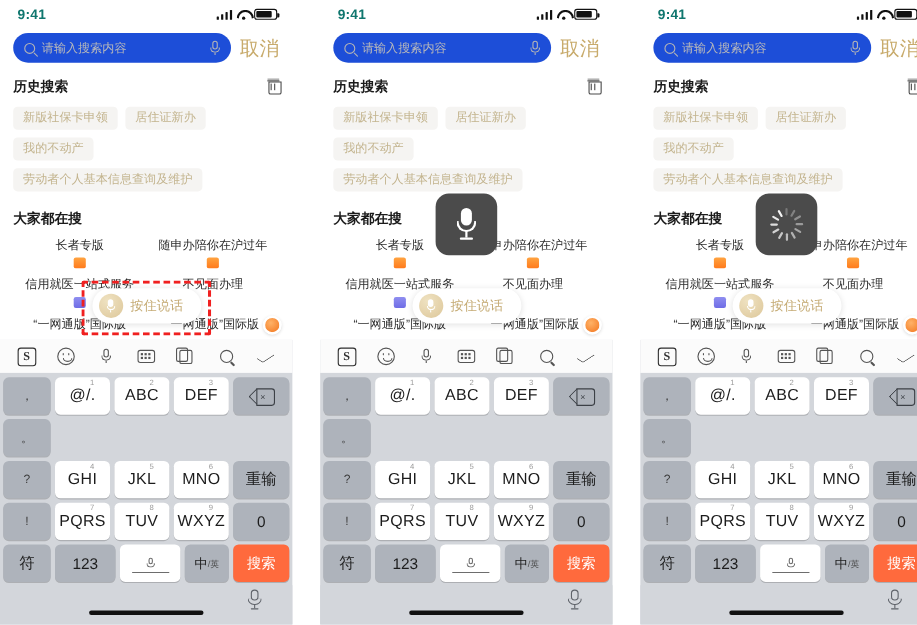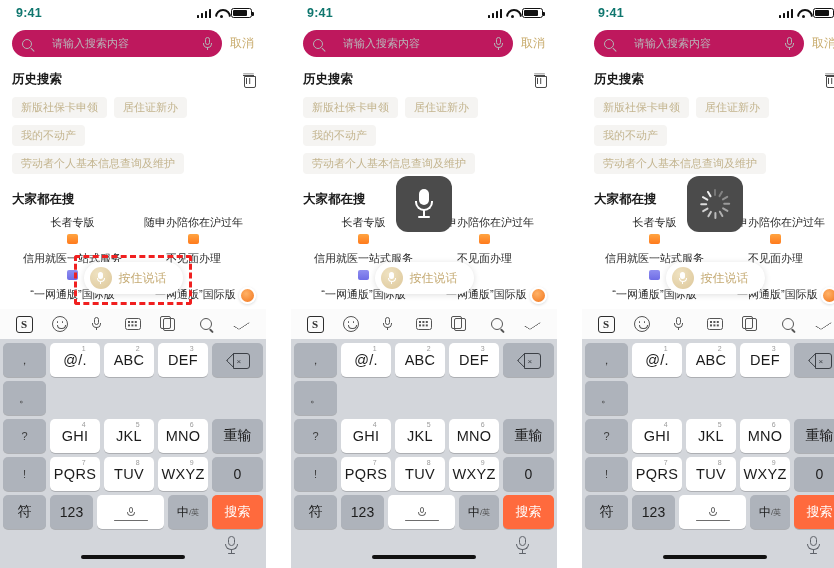--- a/index.html
+++ b/index.html
@@ -39,34 +39,34 @@
     clip-path: polygon(0 0, 100% 0, 100% 45%, 50% 62%, 0 45%);
   }
   .wifi::after{ content:""; position:absolute; left:4.5px; top:7.2px; width:3px;height:3px;background:#111;border-radius:50%; }
   .batt { width: 21px; height: 10.5px; border: 1.3px solid #111; border-radius: 2.6px; padding: 1.3px; position: relative; }
   .batt span { display:block; height:100%; width: 86%; background:#111; border-radius:1px; }
   .batt::after { content:""; position:absolute; right:-3px; top:3px; width:1.6px;height:4px;background:#111;border-radius:0 1px 1px 0; }
 
   
   .searchrow { display:flex; align-items:center; padding: 4px 12px 10px 12px; gap: 8px; }
   .searchbox {
-    flex: 1; height: 27px; background: #be185d; border-radius: 14px;
-    display: flex; align-items: center; padding: 0 10px; gap: 20px;
+    flex: 1; height: 27px; background: #1d4ed8; border-radius: 14px;
+    display: flex; align-items: center; padding: 0 10px; gap: 6px;
   }
   .mag { width: 10px; height: 10px; border: 1.3px solid #b4b4b6; border-radius: 50%; position: relative; flex: 0 0 auto;}
   .mag::after { content:""; position:absolute; right:-3.2px; bottom:-2.4px; width:4.6px;height:1.3px;background:#b4b4b6;transform:rotate(45deg); border-radius:1px;}
   .search-ph { font-size: 11px; color: #b8b8ba; flex:1; }
   .mic-sm { width: 9px; height: 13px; position: relative; flex:0 0 auto; }
   .mic-sm .cap { position:absolute; left:2px; top:0; width:5px; height:7.5px; border:1.1px solid #b4b4b6; border-radius:2.6px; }
   .mic-sm .arc { position:absolute; left:0.3px; top:6px; width:8.4px; height:4.6px; border:1.1px solid #b4b4b6; border-top:none; border-radius: 0 0 5px 5px; }
   .mic-sm .stem { position:absolute; left:4px; top:10.5px; width:1.1px; height:2.5px; background:#b4b4b6; }
-  .cancel { font-size: 12px; color: #c8ab6c; flex: 0 0 auto; }
+  .cancel { font-size: 18px; color: #c8ab6c; flex: 0 0 auto; }
 
   
-  .section-head { display:flex; align-items:center; justify-content:space-between; padding: 4px 12px 0 12px; gap: 23px; }
+  .section-head { display:flex; align-items:flex-start; justify-content:space-between; padding: 4px 12px 0 12px; gap: 23px; }
   .section-title { font-size: 12.5px; font-weight: bold; color: #1b1b1b; }
   .trash { width: 11px; height: 13px; position: relative; }
   .trash::before {
     content:""; position:absolute; left:0.5px; top:2.8px; width:10px; height:10px;
     border:1.2px solid #4a4a4a; border-radius: 0 0 2px 2px;
   }
   .trash::after {
     content:""; position:absolute; left:0; top:1.6px; width:11px; height:1.2px; background:#4a4a4a;
     box-shadow: 0 -1.6px 0 -0.2px #4a4a4a;
   }
@@ -193,21 +193,21 @@
   .del::after {
     content:""; position:absolute; left:0; top:2px; width:10px; height:10px;
     border-left: 1.5px solid #3c4046; border-bottom:1.5px solid #3c4046; transform: rotate(45deg);
     border-radius: 0 0 0 2px;
   }
   .delx { position:absolute; left:9px; top:4.5px; font-size:8px; color:#3c4046; line-height:1; }
 
   .kb-bottom { display:flex; gap:4px; }
   .kb-bottom .key { height: 34px; }
   .kb-bottom .k-sym { width: 43px; }
-  .kb-bottom .k-123 { width: 43px; }
+  .kb-bottom .k-123 { width: 55px; }
   .kb-bottom .k-space { flex: 1; position: relative; }
   .kb-bottom .k-lang { width: 40px; font-size: 12px; }
   .kb-bottom .k-search { width: 51px; }
   .space-mic { width: 8px; height: 11px; position: relative; }
   .space-mic .cap{position:absolute;left:2px;top:0;width:4px;height:6.2px;border:1.1px solid #6d6d6d;border-radius:2.2px;}
   .space-mic .arc{position:absolute;left:0;top:5px;width:8px;height:4px;border:1.1px solid #6d6d6d;border-top:none;border-radius:0 0 5px 5px;}
   .space-underline { position:absolute; left: 50%; transform: translateX(-50%); bottom: 8px; width: 34px; height: 1.4px; background: #6d6d6d; border-radius:1px; }
   .lang-sub { font-size: 8px; color:#4a4a4a; vertical-align: sub; }
 
   .kb-footer { height: 36px; position: relative; background: #d3d6db; }

